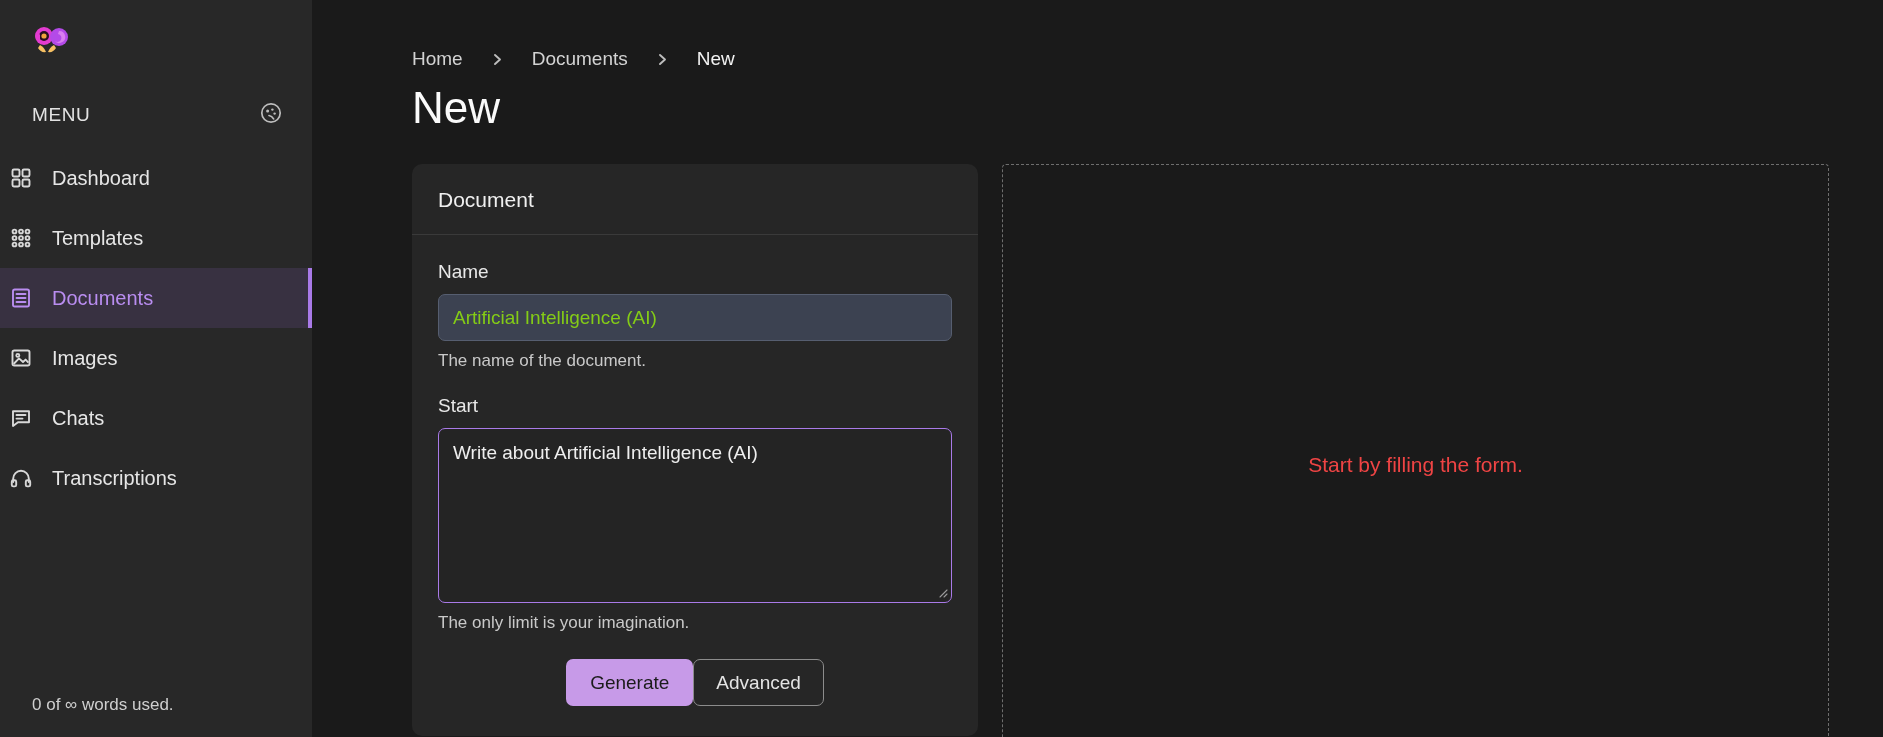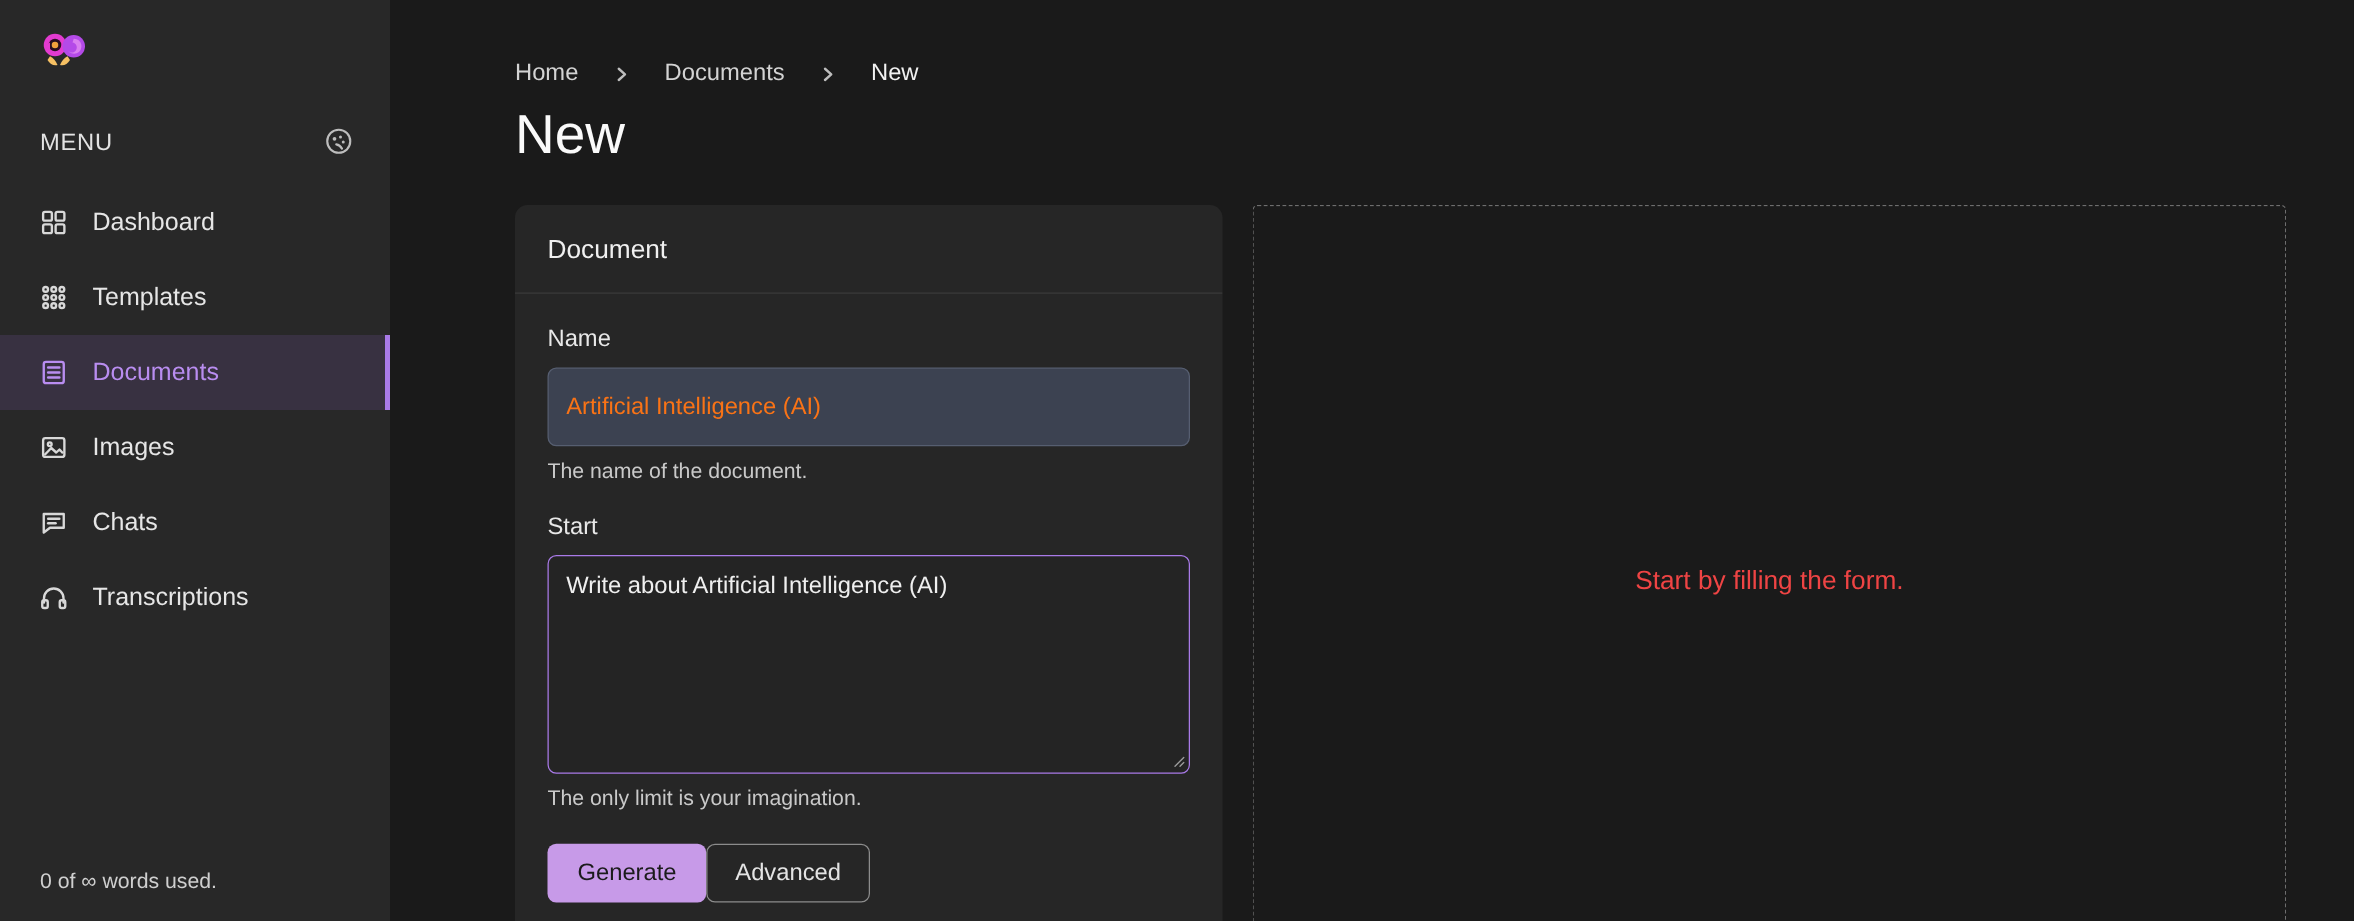--- a/index.html
+++ b/index.html
@@ -29,21 +29,21 @@
     color: #e3e3e3; font-size: 19px; letter-spacing: .6px; font-weight: 400;
   }
   .palette-btn {
     width: 26px; height: 26px; display: flex; align-items: center; justify-content: center;
     cursor: pointer;
   }
 
   .nav { display: flex; flex-direction: column; margin-top: 8px; }
   .nav-item {
     display: flex; align-items: center; gap: 18px;
-    height: 60px; padding-left: 30px;
+    height: 60px; padding-left: 8px;
     color: #e6e6e6; font-size: 20px;
     cursor: pointer; position: relative;
     text-decoration: none;
   }
   .nav-item .nav-icon {
     width: 26px; height: 26px; display: flex; align-items: center; justify-content: center; flex: none;
   }
   .nav-item.active { background: #383141; color: #b98df0; }
   .nav-item.active::after {
     content: ""; position: absolute; right: 0; top: 0; bottom: 0;
@@ -84,23 +84,23 @@
     overflow: hidden; flex: none;
   }
   .card-head {
     padding: 24px 26px 22px 26px; border-bottom: 1px solid #3a3a3a;
   }
   .card-title { color: #f0f0f0; font-size: 21px; }
   .card-body { padding: 26px 26px 30px 26px; }
 
   .field-label { color: #e8e8e8; font-size: 19px; margin-bottom: 11px; display:block; }
   .text-input {
-    width: 100%; height: 63px; border-radius: 7px;
+    width: 100%; height: 47px; border-radius: 7px;
     background: #3c4251; border: 1px solid #565e70;
-    color: #f97316; font-size: 19px; padding: 0 14px;
+    color: #84cc16; font-size: 19px; padding: 0 14px;
     font-family: "Liberation Sans", sans-serif;
     outline: none;
   }
   .help-text { color: #c9c9c9; font-size: 17px; margin-top: 10px; display:block; }
 
   .field + .field { margin-top: 24px; }
 
   .textarea-wrap { position: relative; }
   .prompt-area {
     width: 100%; height: 175px; border-radius: 7px;
@@ -108,21 +108,21 @@
     color: #efefef; font-size: 19px; padding: 13px 14px;
     font-family: "Liberation Sans", sans-serif;
     resize: none; outline: none; display:block;
   }
   .resize-grip {
     position: absolute; right: 4px; bottom: 5px; width: 12px; height: 12px;
     pointer-events: none;
   }
 
   .actions {
-    display: flex; align-items: center; justify-content: flex-start;
+    display: flex; align-items: center; justify-content: center;
     margin-top: 26px;
   }
   .btn-generate {
     background: #c79ae8; color: #1b1b1b; border: none;
     border-radius: 7px; height: 47px; padding: 0 24px;
     font-size: 19px; cursor: pointer;
     font-family: "Liberation Sans", sans-serif;
   }
   .btn-advanced {
     background: transparent; color: #e4e4e4;

